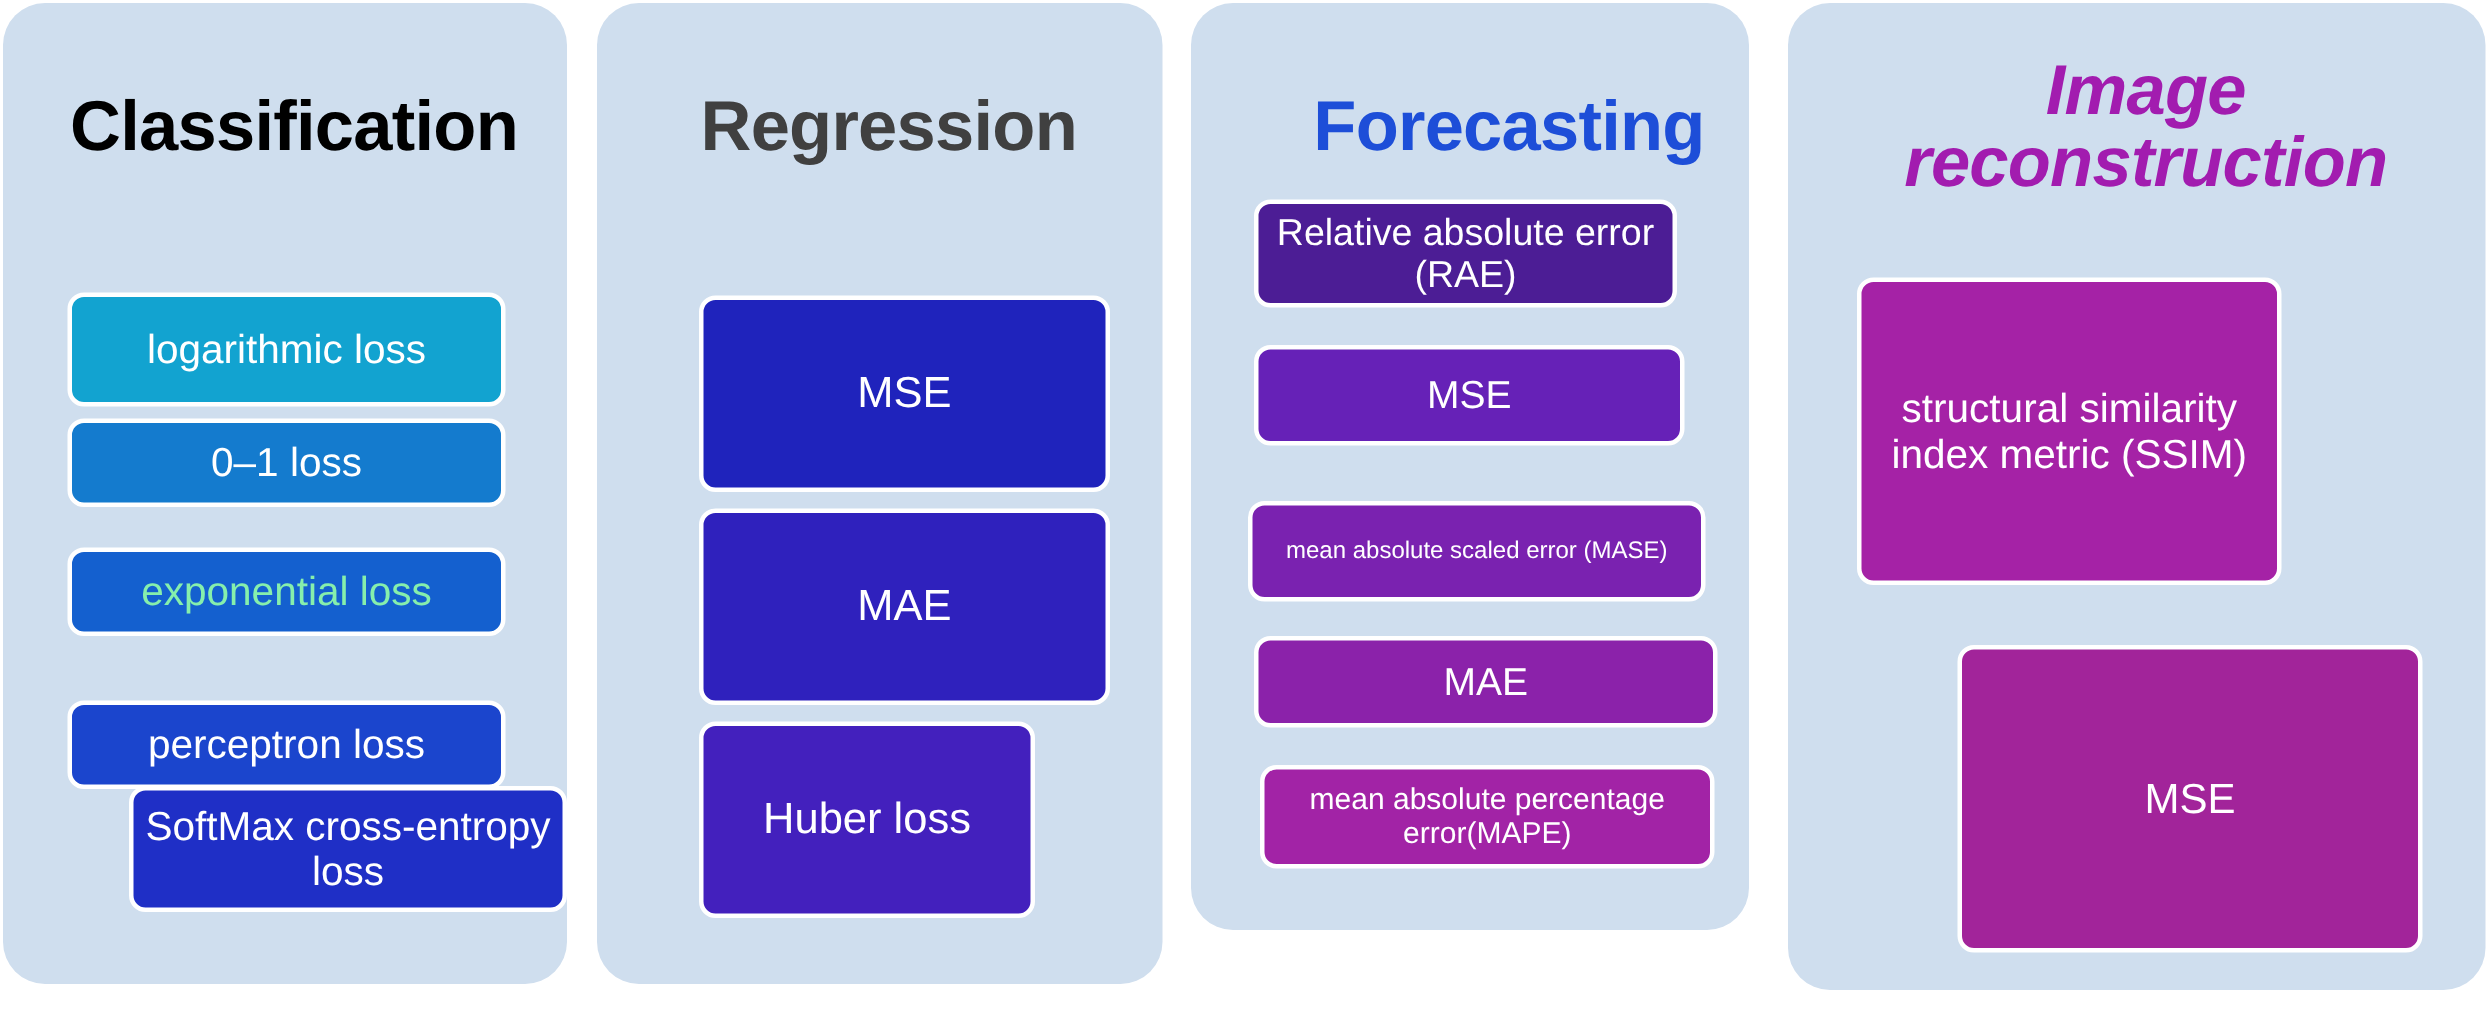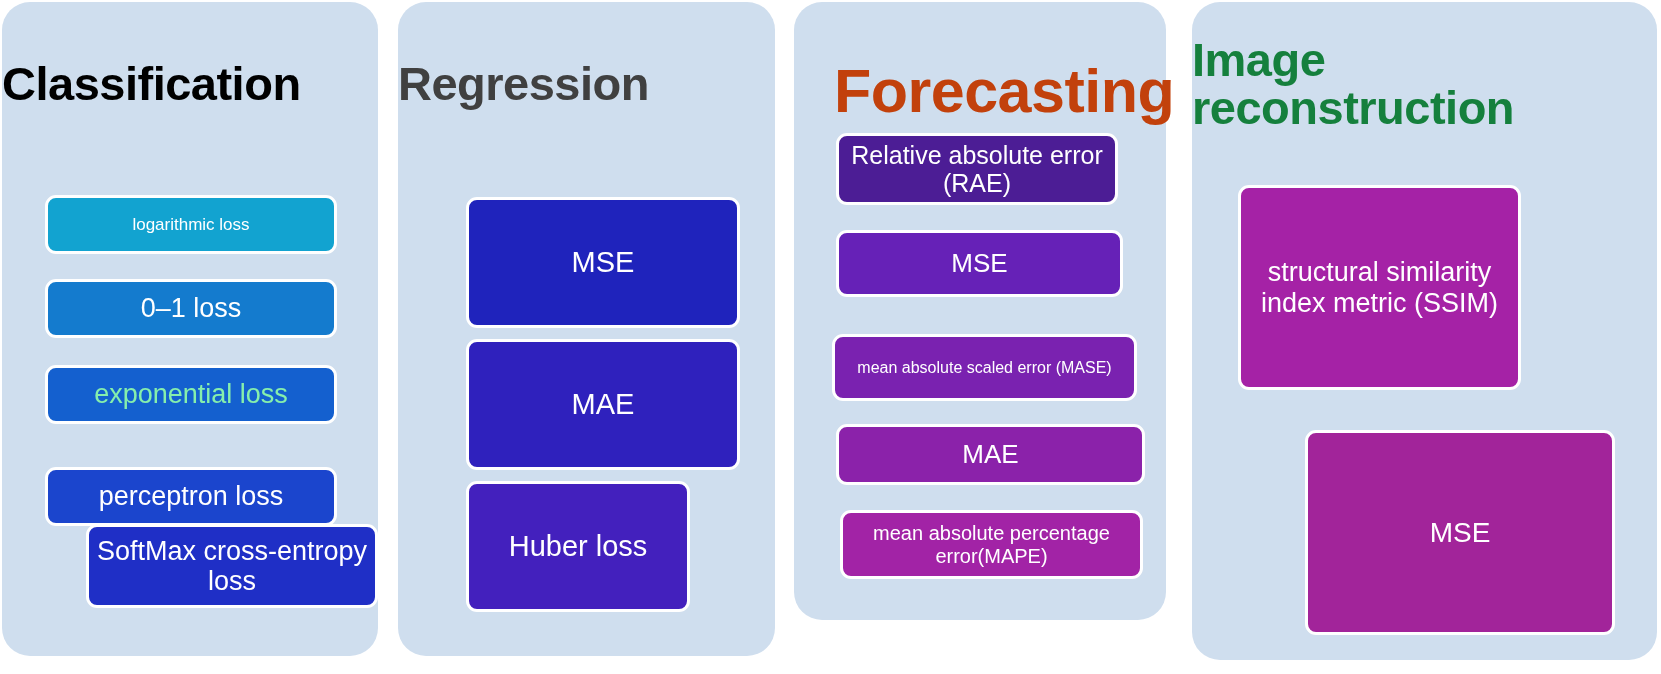--- a/index.html
+++ b/index.html
@@ -19,23 +19,23 @@
     height: 674px;
   }
   .panel {
     position: absolute;
     background: #cfdeee;
     border-radius: 28px;
     box-sizing: border-box;
   }
   .panel-title {
     position: absolute;
-    left: 0;
+    left: 12px;
     right: 0;
-    text-align: left;
+    text-align: center;
     font-weight: bold;
     color: #000000;
     letter-spacing: -0.5px;
     line-height: 1.02;
     font-family: "Liberation Sans", sans-serif;
   }
   .metric-box {
     position: absolute;
     display: flex;
     align-items: center;
@@ -49,38 +49,38 @@
     padding: 2px 6px;
     font-family: "Liberation Sans", sans-serif;
   }
 </style>
 </head>
 <body>
 
 <div id="diagram">
     <div class="panel" style="left: 2px; top: 2px; width: 376px; height: 654px; background: rgb(207, 222, 238);">
       <div class="panel-title" style="top: 58px; font-size: 47px; color: rgb(0, 0, 0);">Classification</div>
-      <div class="metric-box" style="left: 43px; top: 193px; width: 292px; height: 59px; background: rgb(18, 163, 208); font-size: 17px; color: rgb(255, 255, 255); border-color: rgb(255, 255, 255); text-align: right;">logarithmic loss</div>
+      <div class="metric-box" style="left: 43px; top: 193px; width: 292px; height: 76px; background: rgb(18, 163, 208); font-size: 27px; color: rgb(255, 255, 255); border-color: rgb(255, 255, 255); text-align: right;">logarithmic loss</div>
       <div class="metric-box" style="left: 43px; top: 277px; width: 292px; height: 59px; background: rgb(20, 123, 206); font-size: 27px; color: rgb(255, 255, 255); border-color: rgb(255, 255, 255); text-align: center;">0–1 loss</div>
       <div class="metric-box" style="left: 43px; top: 363px; width: 292px; height: 59px; background: rgb(20, 96, 207); font-size: 27px; color: #86efac; border-color: rgb(255, 255, 255);">exponential loss</div>
       <div class="metric-box" style="left: 43px; top: 445px; width: 292px; height: 59px; background: rgb(27, 69, 205); font-size: 27px; color: rgb(255, 255, 255); border-color: rgb(255, 255, 255); margin-top: 20px;">perceptron loss</div>
       <div class="metric-box" style="left: 43px; top: 522px; width: 292px; height: 84px; background: rgb(31, 47, 198); font-size: 27px; color: rgb(255, 255, 255); border-color: rgb(255, 255, 255); margin-left: 41px;">SoftMax cross-entropy loss</div>
     </div>
     <div class="panel" style="left: 398px; top: 2px; width: 377px; height: 654px; background: rgb(207, 222, 238);">
       <div class="panel-title" style="top: 58px; font-size: 47px; color: #404040;">Regression</div>
       <div class="metric-box" style="left: 68px; top: 195px; width: 274px; height: 131px; background: rgb(31, 35, 188); font-size: 29px; color: rgb(255, 255, 255); border-color: rgb(255, 255, 255);">MSE</div>
       <div class="metric-box" style="left: 68px; top: 337px; width: 274px; height: 131px; background: rgb(47, 33, 189); font-size: 29px; color: rgb(255, 255, 255); border-color: rgb(255, 255, 255);">MAE</div>
       <div class="metric-box" style="left: 68px; top: 479px; width: 224px; height: 131px; background: rgb(67, 32, 189); font-size: 29px; color: rgb(255, 255, 255); border-color: rgb(255, 255, 255);">Huber loss</div>
     </div>
     <div class="panel" style="left: 794px; top: 2px; width: 372px; height: 618px; background: rgb(207, 222, 238);">
-      <div class="panel-title" style="top: 58px; font-size: 61px; color: #c2410c; padding-left: 40px;">Forecasting</div>
+      <div class="panel-title" style="top: 58px; font-size: 47px; color: #1d4ed8; padding-left: 40px;">Forecasting</div>
       <div class="metric-box" style="left: 42px; top: 131px; width: 282px; height: 72px; background: #4c1d95; font-size: 25px; color: rgb(255, 255, 255); border-color: rgb(255, 255, 255);">Relative absolute error (RAE)</div>
       <div class="metric-box" style="left: 42px; top: 228px; width: 287px; height: 67px; background: rgb(102, 33, 183); font-size: 26px; color: rgb(255, 255, 255); border-color: rgb(255, 255, 255);">MSE</div>
       <div class="metric-box" style="left: 38px; top: 332px; width: 305px; height: 67px; background: rgb(122, 34, 176); font-size: 16px; color: rgb(255, 255, 255); border-color: rgb(255, 255, 255);">mean absolute scaled error (MASE)</div>
       <div class="metric-box" style="left: 42px; top: 422px; width: 309px; height: 61px; background: rgb(139, 34, 170); font-size: 26px; color: rgb(255, 255, 255); border-color: rgb(255, 255, 255);">MAE</div>
       <div class="metric-box" style="left: 46px; top: 508px; width: 303px; height: 69px; background: rgb(162, 35, 166); font-size: 20px; color: rgb(255, 255, 255); border-color: rgb(255, 255, 255);">mean absolute percentage error(MAPE)</div>
     </div>
     <div class="panel" style="left: 1192px; top: 2px; width: 465px; height: 658px; background: rgb(207, 222, 238);">
-      <div class="panel-title" style="top: 34px; font-size: 47px; color: #15803d;">Image reconstruction</div>
+      <div class="panel-title" style="top: 34px; font-size: 47px; color: #a21caf; font-style: italic;">Image reconstruction</div>
       <div class="metric-box" style="left: 46px; top: 183px; width: 283px; height: 205px; background: rgb(165, 34, 166); font-size: 27px; color: rgb(255, 255, 255); border-color: rgb(255, 255, 255);">structural similarity index metric (SSIM)</div>
       <div class="metric-box" style="left: 113px; top: 428px; width: 310px; height: 205px; background: rgb(162, 36, 154); font-size: 28px; color: rgb(255, 255, 255); border-color: rgb(255, 255, 255);">MSE</div>
     </div>
   </div>
 
 </body></html>

